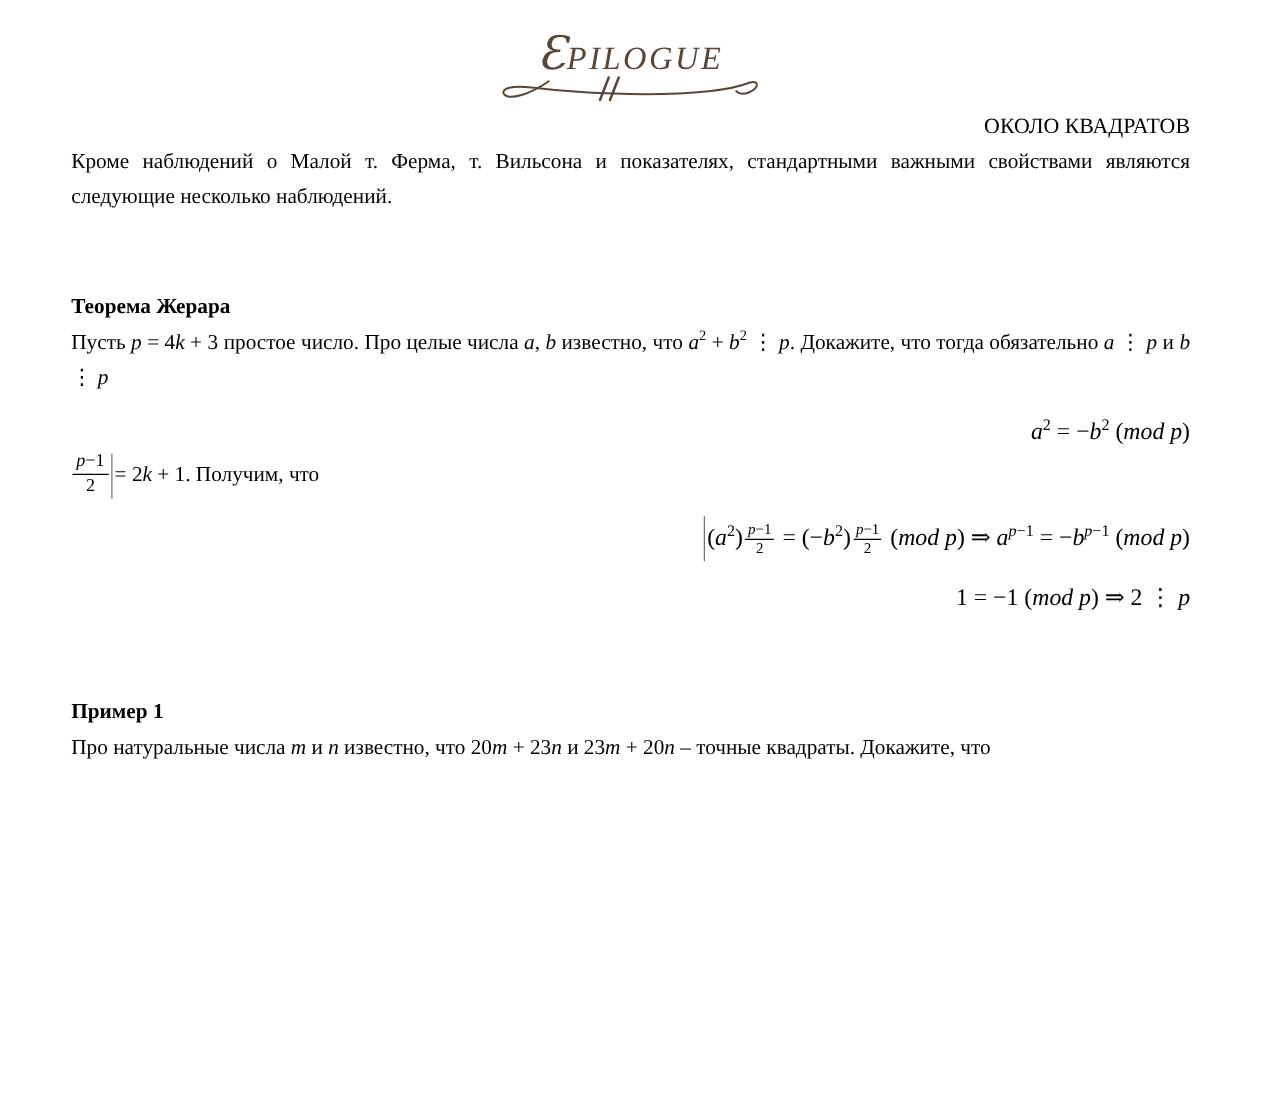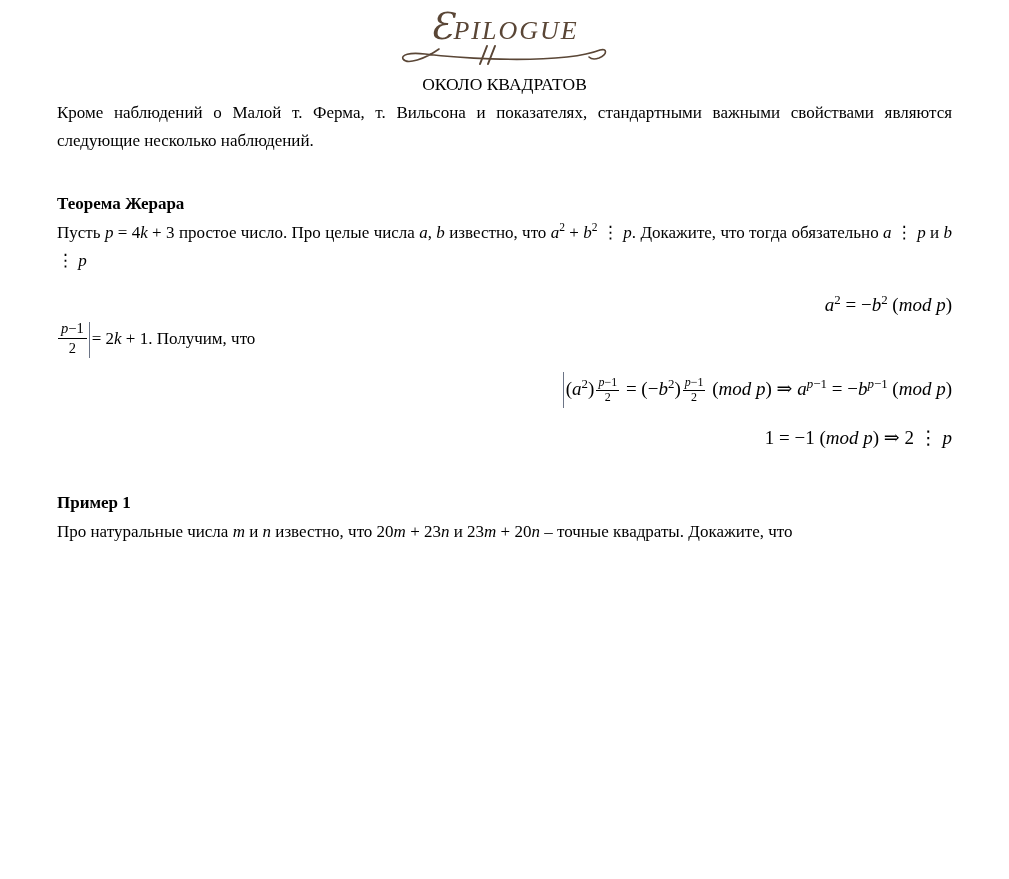--- a/index.html
+++ b/index.html
@@ -1,40 +1,40 @@
 <!DOCTYPE html>
 <html><head>
 <meta charset="utf-8">
 <style>
   html, body { margin: 0; padding: 0; }
   body {
     width: 1009px; height: 879px; overflow: hidden;
     background: #ffffff; color: #000000;
     font-family: "Liberation Serif", "DejaVu Serif", serif;
   }
-  .page { padding: 8px 57px 0 57px; }
+  .page { padding: 24px 57px 0 57px; }
 
   
   .logo { text-align: center; line-height: 1; }
   .logo-text { display: inline-block; white-space: nowrap; }
   .logo-initial {
     font-family: "DejaVu Serif", "DejaVu Sans", serif;
     font-style: italic; font-size: 37px; letter-spacing: 0;
   }
   .logo-rest {
     font-family: "Liberation Serif", "DejaVu Serif", serif;
     font-style: italic; font-size: 26px; letter-spacing: 2px;
   }
   .logo-flourish { display: block; margin: -4px auto 0 auto; }
 
   
   .content { font-size: 17px; }
   .b { margin-top: 1px; line-height: 28px; }
-  .b-title { text-align: center; font-size: 17.5px; }
-  .b-h { font-weight: bold; margin-top: 35px; }
+  .b-title { text-align: right; font-size: 17.5px; }
+  .b-h { font-weight: bold; margin-top: 60px; }
   .b-p { text-align: justify; }
   .b-eq { text-align: right; font-size: 19px; margin-top: 14px; line-height: 32px; }
 
   .math { font-style: normal; }
   .math i { font-style: italic; }
   sup.msup { font-size: 0.68em; line-height: 0; }
 
   
   .frac {
     display: inline-flex; flex-direction: column; align-items: center;

